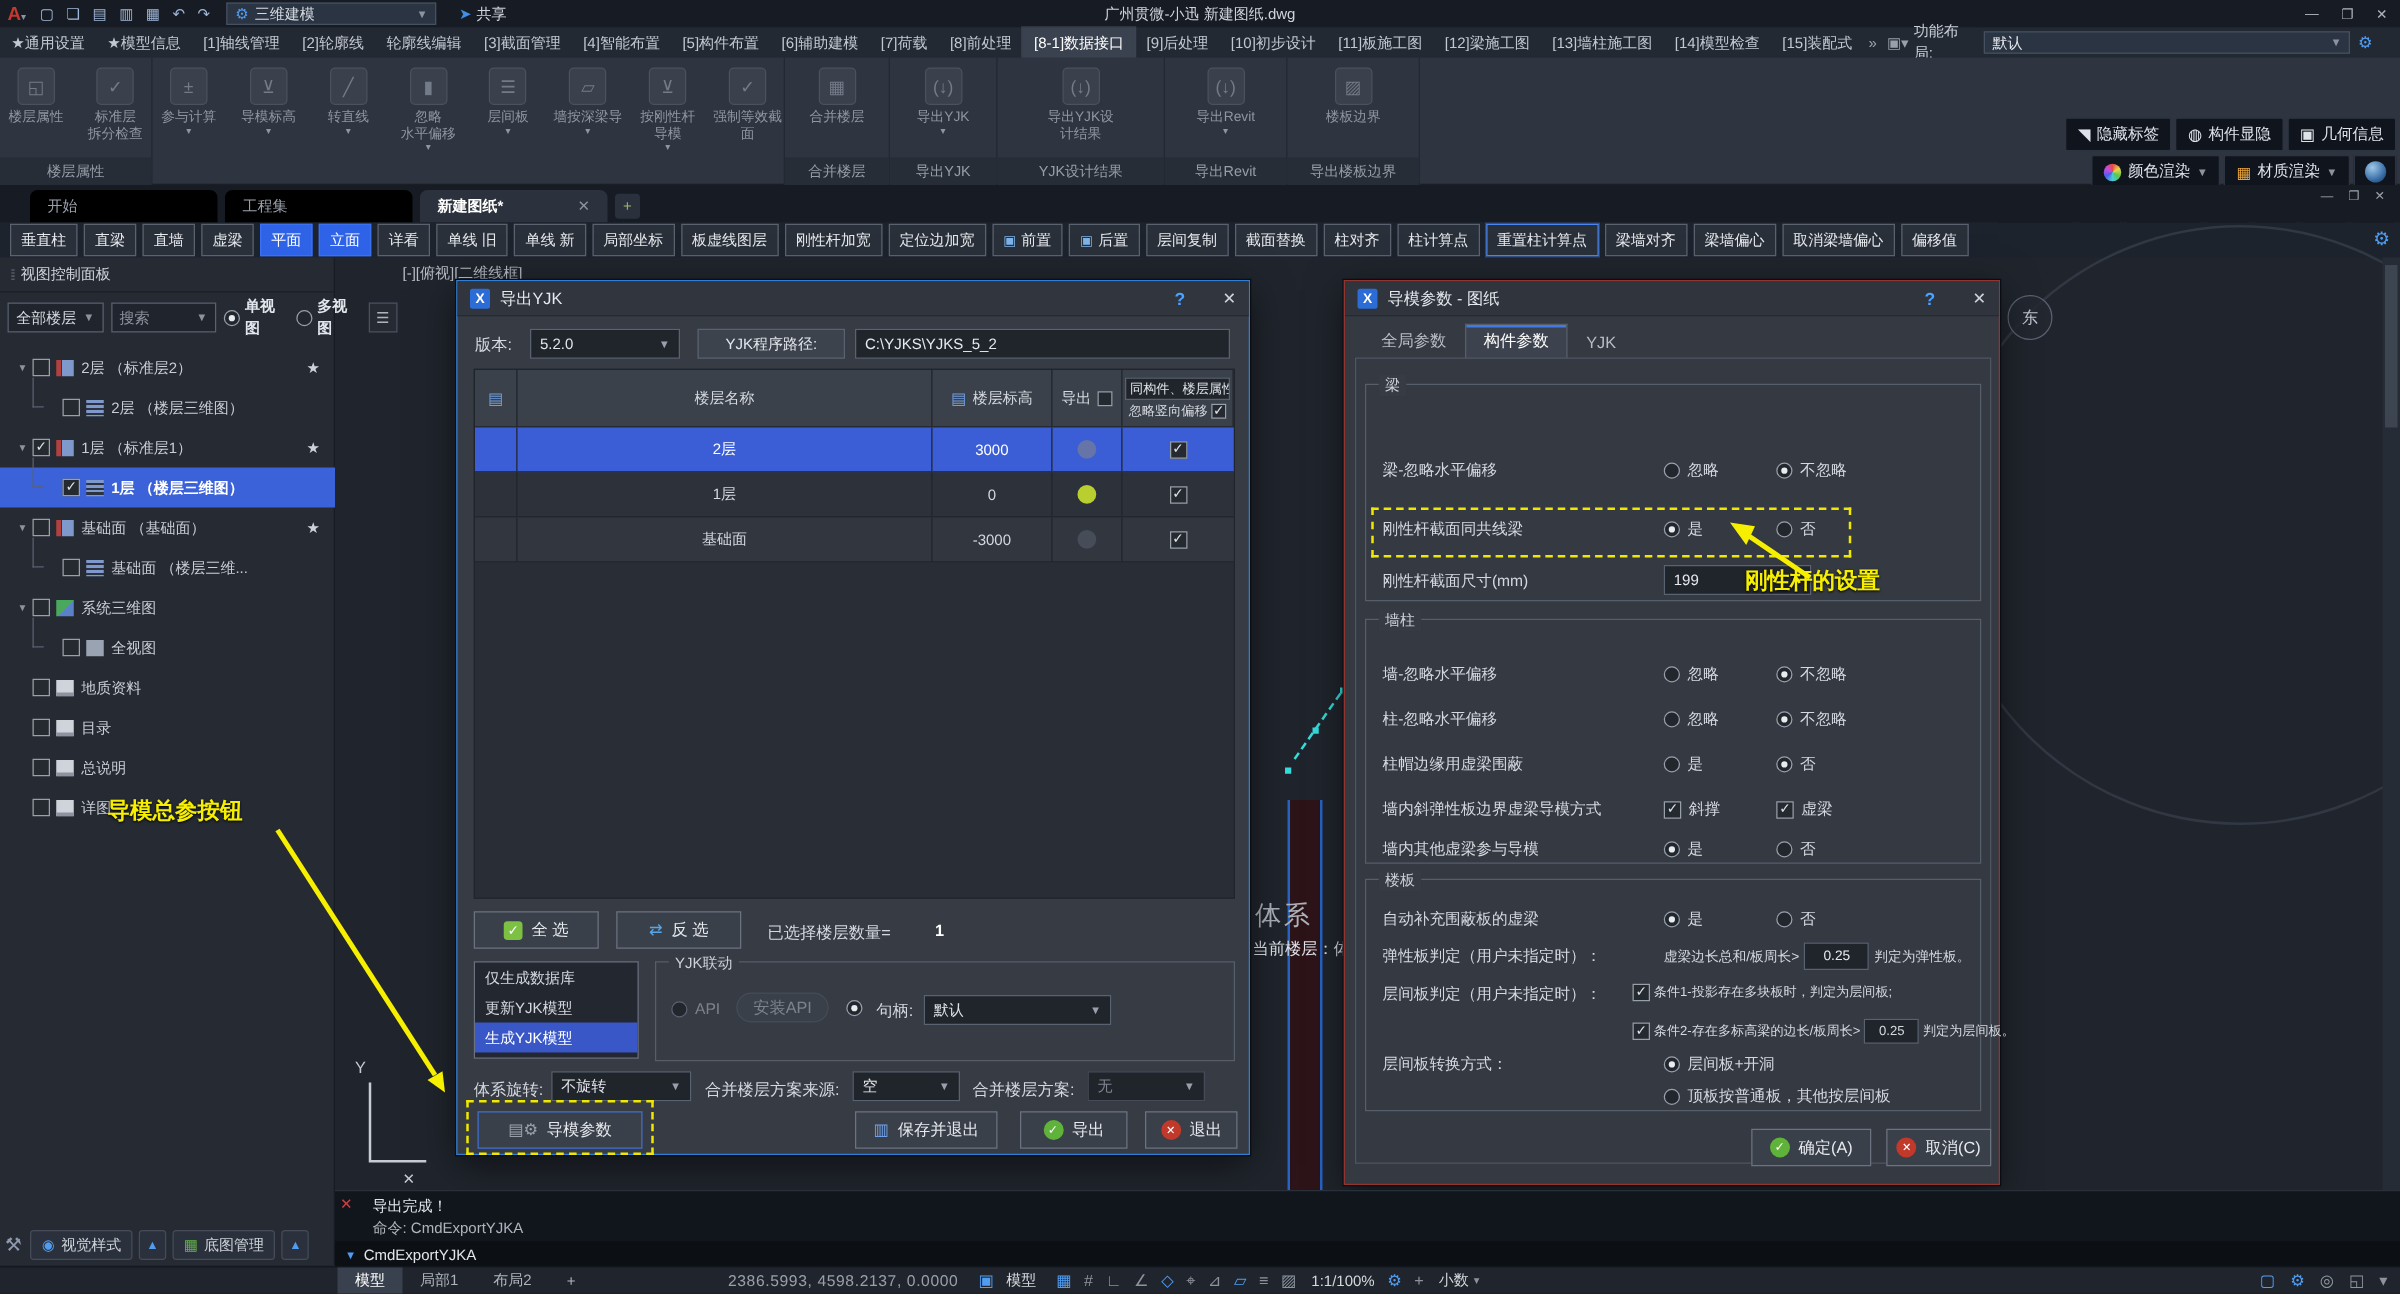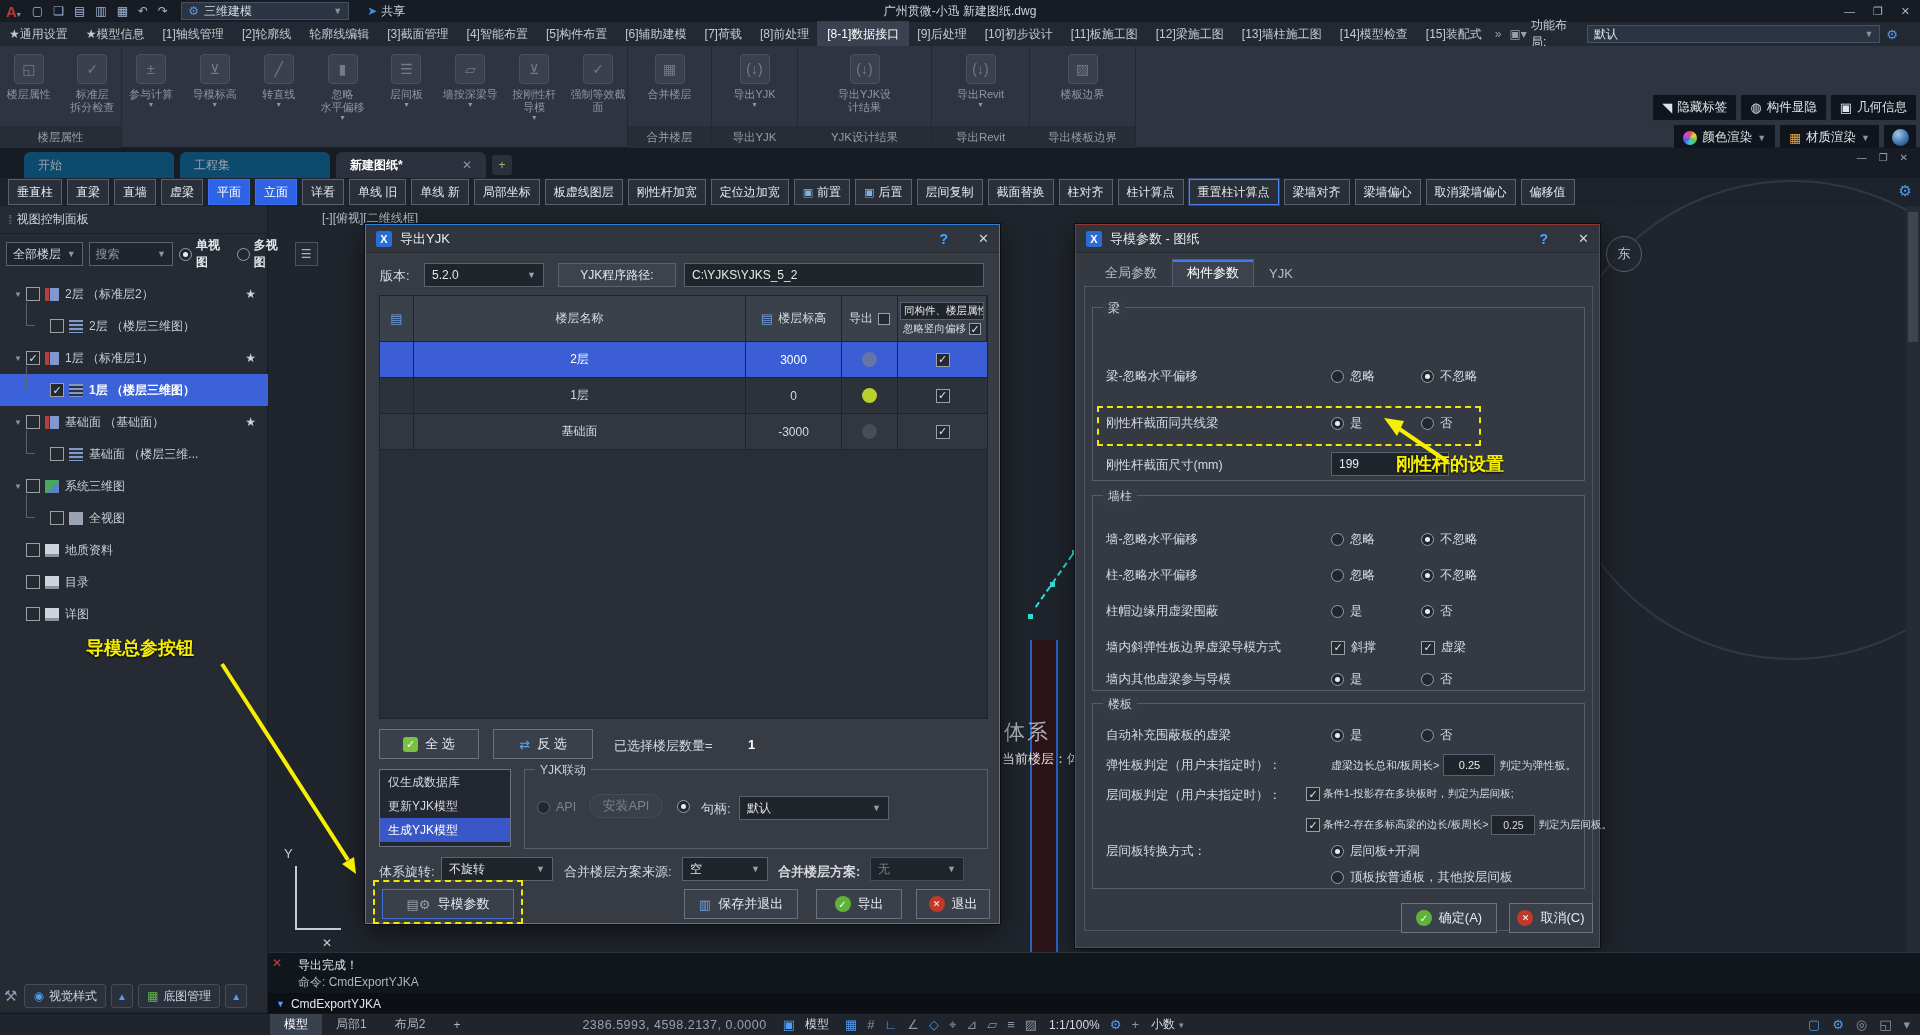--- a/index.html
+++ b/index.html
@@ -51,21 +51,21 @@
   #rright{right:3px;top:48px;display:flex;flex-direction:column;gap:3px;align-items:flex-end;}
   .rrow{display:flex;gap:3px;}
   .rrbtn{height:27px;background:#10151d;border:1px solid #2c3440;border-radius:2px;display:flex;align-items:center;gap:5px;padding:0 9px;color:#dfe3e9;font-size:12.5px;cursor:pointer;}
   .rrbtn .car{color:#8d939e;font-size:9px;}
   .cwheel{width:14px;height:14px;border-radius:50%;background:conic-gradient(#e84a4a,#e8d44a,#58c84a,#4ac8d8,#4a5ee8,#c44ae8,#e84a4a);}
   .sphereb{width:34px;height:27px;background:#10151d;border:1px solid #2c3440;display:grid;place-items:center;}
   .sphere{width:17px;height:17px;border-radius:50%;background:radial-gradient(circle at 35% 30%,#9fc8e8,#3a6fa8 60%,#1c3550);}
 
   
   #doctabs{left:0;top:148px;width:1920px;height:30px;background:#171c24;display:flex;align-items:flex-end;padding-left:24px;}
-  .dtab{height:26px;min-width:150px;background:#0c4a6e;color:#9aa0ab;display:flex;align-items:center;padding:0 14px;margin-right:6px;border-radius:6px 6px 0 0;}
+  .dtab{height:26px;min-width:150px;background:#000000;color:#9aa0ab;display:flex;align-items:center;padding:0 14px;margin-right:6px;border-radius:6px 6px 0 0;}
   .dtab.active{background:#2b323d;color:#fff;font-weight:bold;}
   .dtab .x{margin-left:auto;padding-left:26px;color:#8d939e;font-weight:normal;}
   .dplus{width:20px;height:20px;background:#2a313c;color:#9fb56a;display:grid;place-items:center;margin-bottom:3px;border-radius:3px;}
   .vwinctl{position:absolute;right:12px;top:152px;display:flex;gap:12px;color:#9aa0ab;font-size:10px;}
 
   
   #qtoolbar{left:0;top:178px;width:1920px;height:28px;background:#1d232d;display:flex;align-items:center;gap:5px;padding-left:8px;}
   .tbtn{height:21px;border:1px solid #5a6270;background:#2a303a;color:#e6e9ed;display:flex;align-items:center;gap:4px;padding:12px 8px;white-space:nowrap;cursor:pointer;}
   .tbtn[data-state="active"]{background:#2e63e8;border-color:#3a71f0;color:#fff;}
   .tbtn[data-state="focus"]{border-color:#4a85f0;box-shadow:0 0 0 1px #4a85f060;}
@@ -156,21 +156,21 @@
   .xrow{display:flex;height:36px;border-bottom:1px solid #20242b;background:#2c313a;color:#d5d9df;}
   .xrow:nth-child(odd){background:#31363f;}
   .xrow[data-sel="true"]{background:#3b5ed6;color:#fff;}
   .dot{width:15px;height:15px;border-radius:50%;}
   .dot[data-dot="dim"]{background:#6774a8;}
   .dot[data-dot="green"]{background:#b8cf2f;}
   .dot[data-dot="dark"]{background:#474d58;}
   #modelist{position:absolute;left:13px;top:544px;width:132px;height:78px;background:#23272f;border:1px solid #6b7280;}
   .mitem{height:24px;display:flex;align-items:center;padding:0 8px;color:#d5d9df;white-space:nowrap;}
   .mitem.selected{background:#3a57c8;color:#fff;}
-  .dimtxt{color:#7d838d;font-weight:bold;}
+  .dimtxt{color:#7d838d;}
   #xdlg .cnt{font-weight:bold;color:#fff;}
 
   
   #pdlg{left:1075px;top:224px;width:525px;height:724px;border:1px solid #93342e;background:#343942;}
   .ptabs{position:absolute;left:14px;top:34px;display:flex;height:28px;}
   .ptab{padding:0 14px;display:flex;align-items:center;color:#b9bec6;font-size:13px;border:1px solid transparent;}
   .ptab.active{background:#3d434e;color:#fff;border:1px solid #565e6a;border-bottom-color:#3d434e;box-shadow:inset 0 2px 0 #3f7ae8;}
   .pframe{position:absolute;left:8px;top:61px;width:509px;height:645px;border:1px solid #4e5663;}
   .prow{position:absolute;left:0;right:6px;height:22px;}
   .plb{position:absolute;left:30px;color:#d5d9df;font-size:12.5px;white-space:nowrap;}
@@ -686,20 +686,28 @@
         <span class="ti" data-icon="doc"></span>
         <span>地质资料</span>
 
       </div>
         <div class="trow" data-level="0">
 
         <span class="texp">▼</span>
         <span class="cb"></span>
         <span class="ti" data-icon="doc"></span>
         <span>目录</span>
+
+      </div>
+        <div class="trow" data-level="0">
+
+        <span class="texp">▼</span>
+        <span class="cb"></span>
+        <span class="ti" data-icon="doc"></span>
+        <span>总说明</span>
 
       </div>
         <div class="trow" data-level="0">
 
         <span class="texp">▼</span>
         <span class="cb"></span>
         <span class="ti" data-icon="doc"></span>
         <span>详图</span>
 
       </div>

